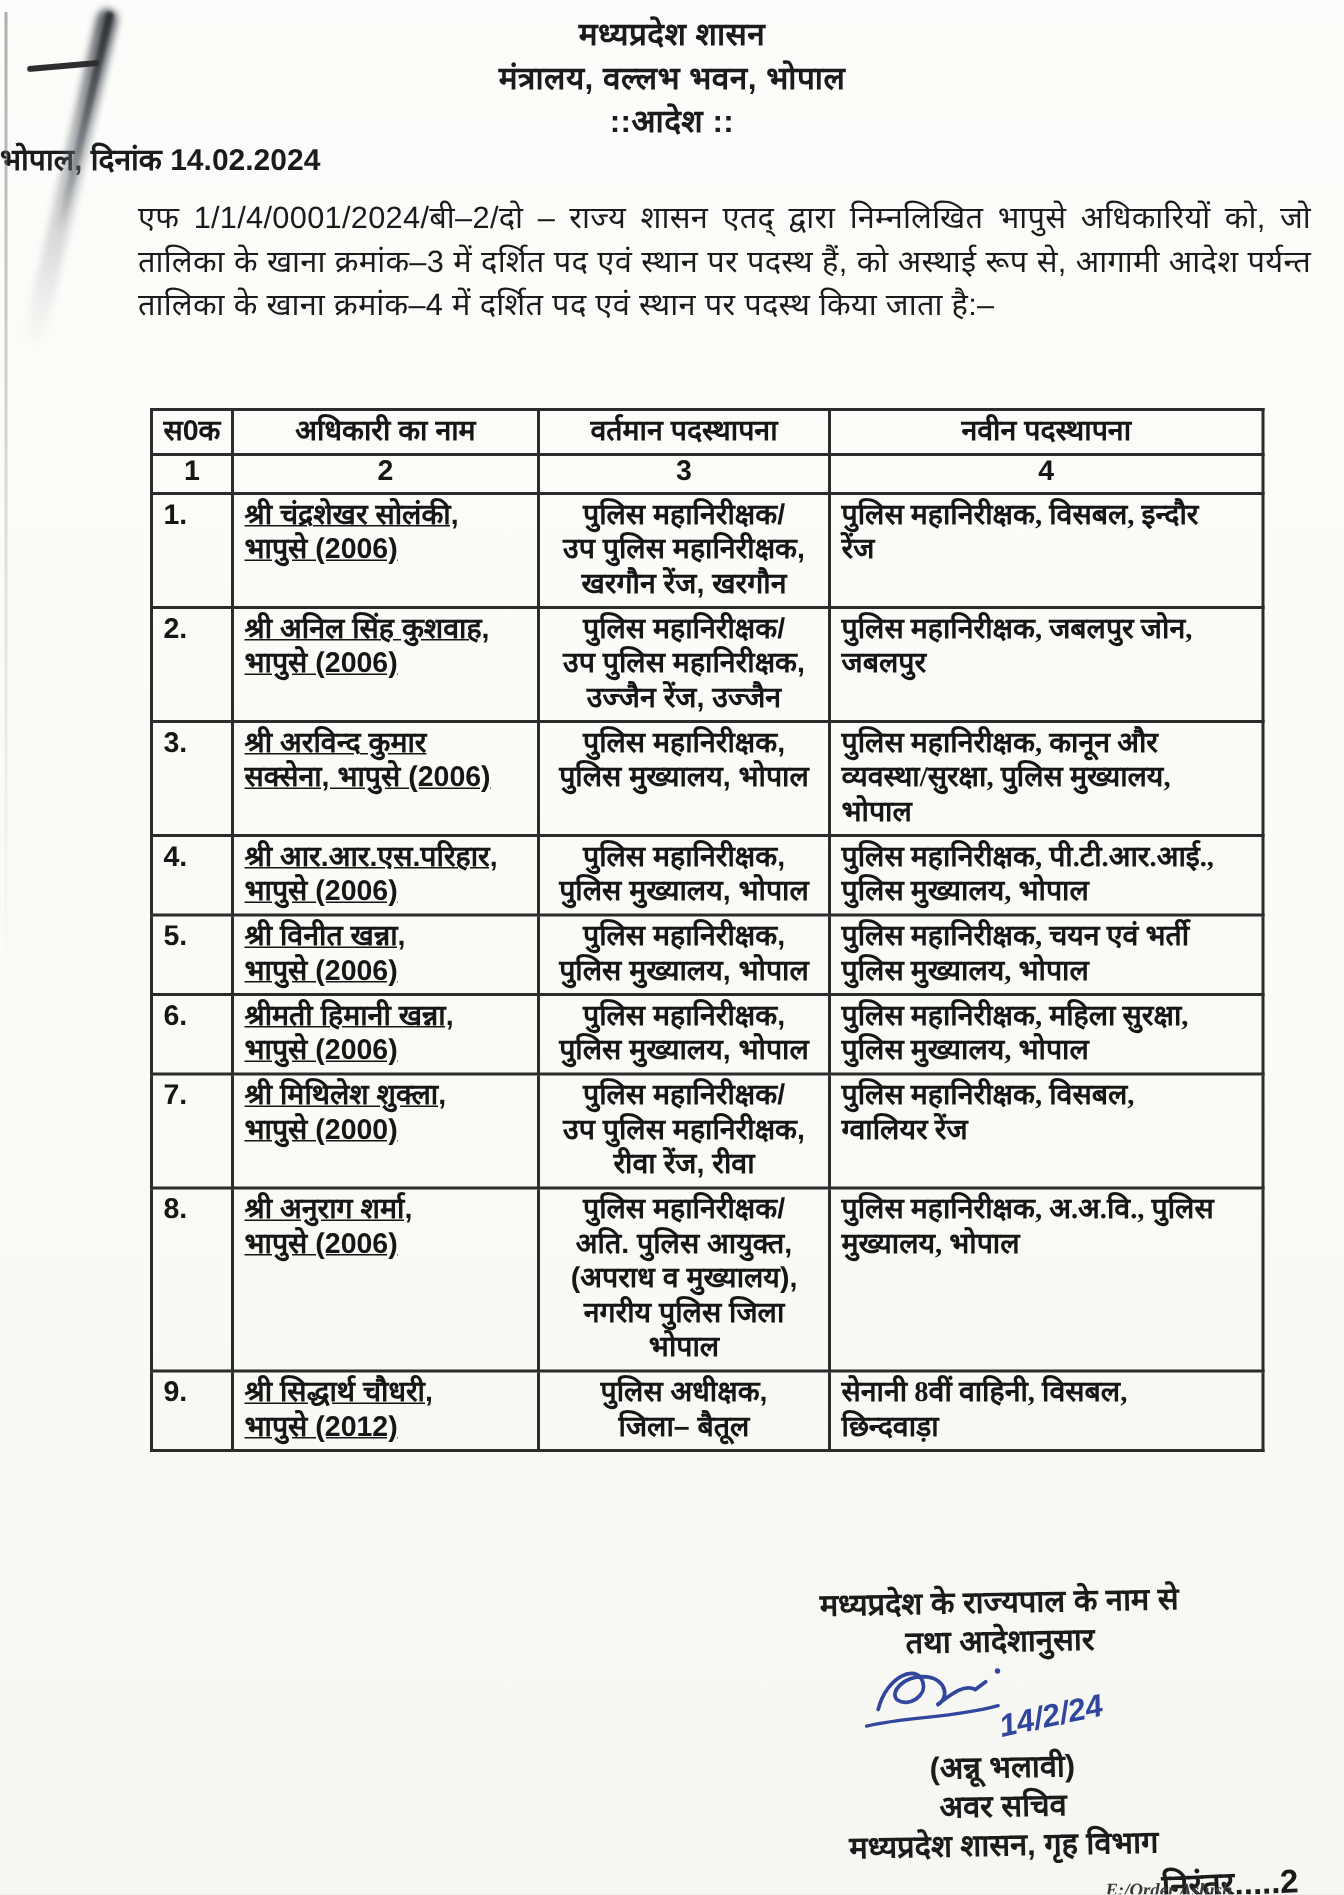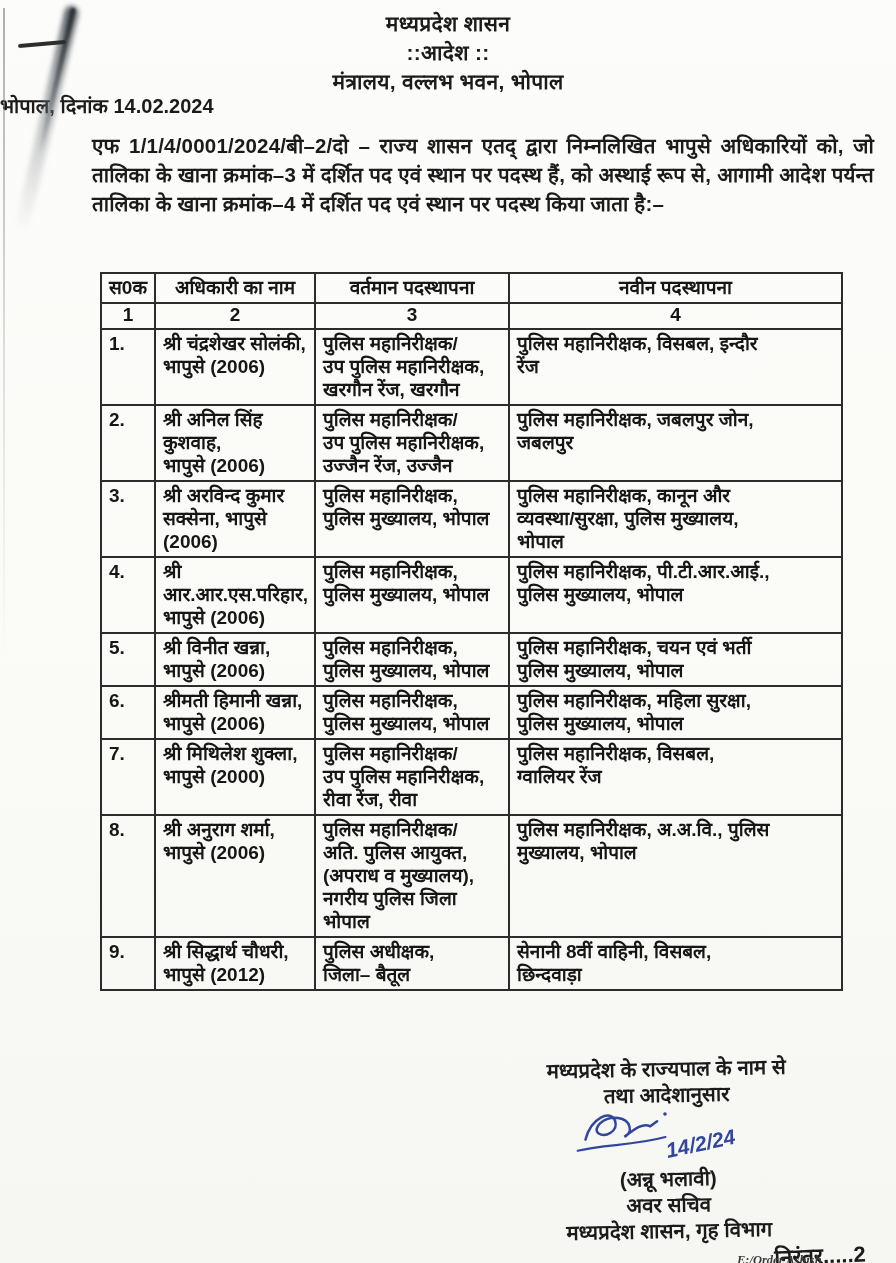--- a/index.html
+++ b/index.html
@@ -44,44 +44,44 @@
   .doc-header .h-line { font-size: 21px; line-height: 29px; letter-spacing: .3px; }
   .place-date {
     padding-right: 26px; margin-top: -4px;
     font-weight: bold; font-size: 20px;
   }
 
   
   .intro {
     margin: 12px 22px 0 92px;
     font-size: 20.5px; line-height: 29px;
-    text-align: justify; font-weight: 700; letter-spacing: .2px;
+    text-align: justify; font-weight: 400; letter-spacing: .2px;
   }
 
   
   table.officers {
     position: absolute; left: 100px; top: 272px; width: 743px;
     border-collapse: collapse; table-layout: fixed;
     font-size: 19px; color: #161616;
   }
   table.officers th, table.officers td {
     border: 2px solid #2c2c2c;
     padding: 2px 7px 3px;
     vertical-align: top;
     line-height: 23px;
     font-weight: 600;
     white-space: pre-line;
     overflow: hidden;
   }
   table.officers th { text-align: center; font-weight: bold; white-space: normal; }
   tr.num-row td { text-align: center; font-weight: bold; padding: 0 0 2px; line-height: 22px; }
   .col-sn { width: 54px; }
-  .col-name { width: 160px; }
-  .col-current { width: 194px; }
-  .col-new { width: auto; }
+  .col-name { width: 204px; text-decoration: underline; }
+  .col-current { width: 194px; text-align: center; }
+  .col-new { width: auto; font-family: Liberation Serif, serif; }
   td.col-sn { text-align: left; padding-left: 9px; }
 
   
   .doc-footer {
     position: absolute; left: 452px; top: 1056px; width: 432px;
     text-align: center; font-weight: bold; font-size: 20.5px; line-height: 26px;
     transform: rotate(-1.1deg);
   }
   .sig-wrap { position: relative; height: 58px; }
   .sig-wrap svg { position: absolute; left: 118px; top: -6px; }
@@ -101,22 +101,22 @@
 
 <div class="page">
 
   <div class="edge-line"></div>
   <div class="smudge"></div>
   <div class="smudge-core"></div>
   <div class="pen-line"></div>
 
   <div class="doc-header">
     <div class="h-line">मध्यप्रदेश शासन</div>
+    <div class="h-line">मंत्रालय, वल्लभ भवन, भोपाल</div>
     <div class="h-line">::आदेश ::</div>
-    <div class="h-line">मंत्रालय, वल्लभ भवन, भोपाल</div>
   </div>
   <div class="place-date">भोपाल, दिनांक 14.02.2024</div>
 
   <p class="intro">एफ 1/1/4/0001/2024/बी–2/दो – राज्य शासन एतद् द्वारा निम्नलिखित भापुसे अधिकारियों को, जो तालिका के खाना क्रमांक–3 में दर्शित पद एवं स्थान पर पदस्थ हैं, को अस्थाई रूप से, आगामी आदेश पर्यन्त तालिका के खाना क्रमांक–4 में दर्शित पद एवं स्थान पर पदस्थ किया जाता है:–</p>
 
   <table class="officers">
     <colgroup>
       <col class="col-sn">
         <col class="col-name">
         <col class="col-current">

